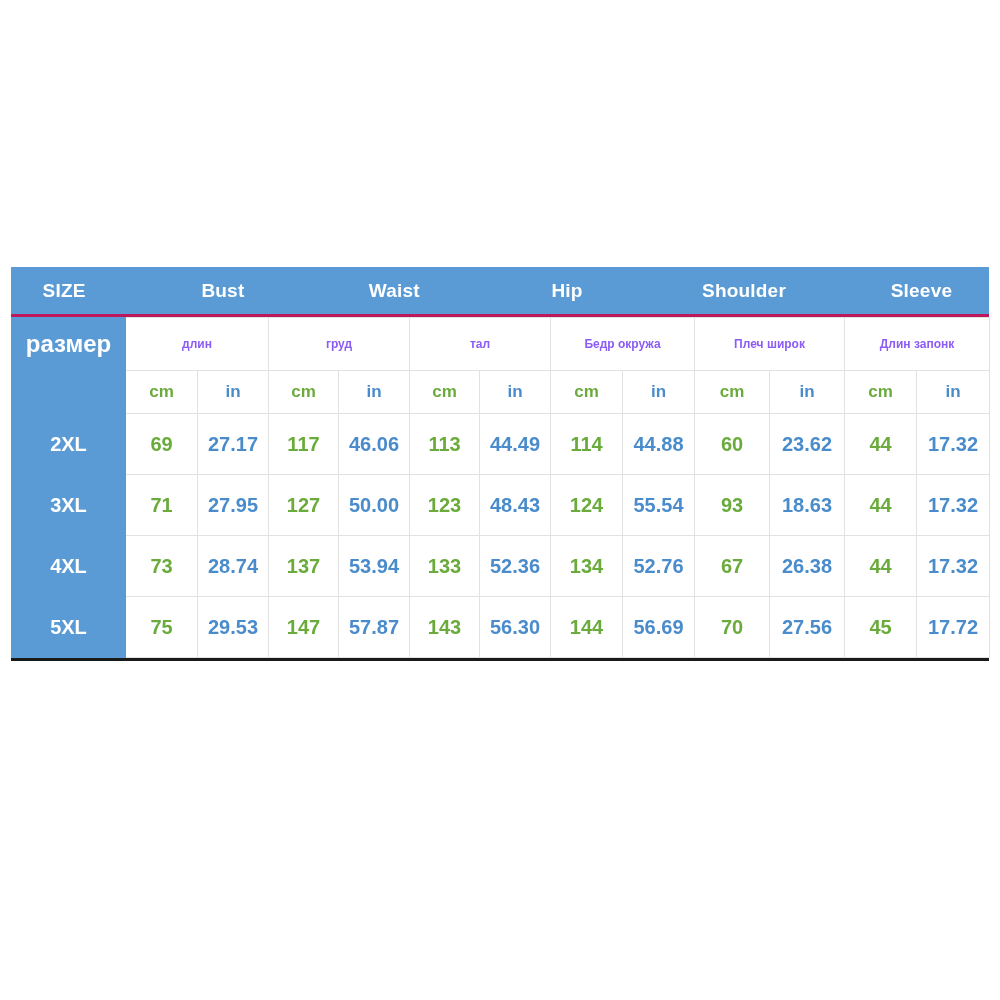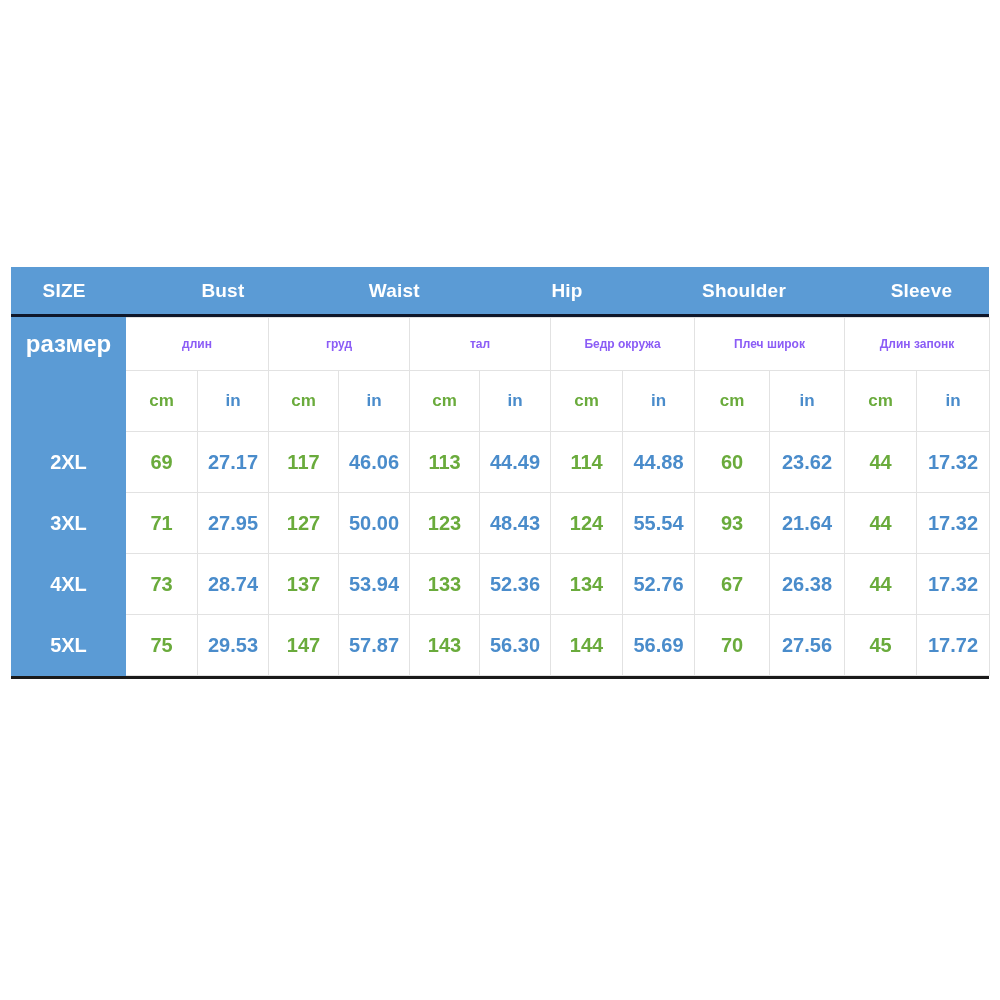--- a/index.html
+++ b/index.html
@@ -30,21 +30,21 @@
     top: 267px;
     width: 978px;
   }
 
   
   .band {
     display: flex;
     width: 100%;
     height: 50px;
     background: var(--blue);
-    border-bottom: 3px solid #0f172a;
+    border-bottom: 3px solid #be185d;
     box-sizing: border-box;
     gap: 40px;
   }
   .band-cell {
     display: flex;
     align-items: center;
     justify-content: center;
     color: #ffffff;
     font-weight: bold;
     font-size: 19px;
@@ -79,21 +79,21 @@
     font-size: 24px;
   }
   .ru-label {
     font-size: 12px;
     font-weight: bold;
     color: #8b5cf6;
     height: 53px;
   }
 
   .unit-row td {
-    height: 61px;
+    height: 43px;
   }
   .unit-cm {
     color: var(--green);
     font-weight: bold;
     font-size: 17px;
   }
   .unit-in {
     color: var(--blue-txt);
     font-weight: bold;
     font-size: 17px;
@@ -210,21 +210,21 @@
             <td class="sizecol size-label">3XL</td>
             <td class="v-cm">71</td>
             <td class="v-in">27.95</td>
             <td class="v-cm">127</td>
             <td class="v-in">50.00</td>
             <td class="v-cm">123</td>
             <td class="v-in">48.43</td>
             <td class="v-cm">124</td>
             <td class="v-in">55.54</td>
             <td class="v-cm">93</td>
-            <td class="v-in">21.64</td>
+            <td class="v-in">18.63</td>
             <td class="v-cm">44</td>
             <td class="v-in">17.32</td>
           </tr>
           <tr class="data-row">
             <td class="sizecol size-label">4XL</td>
             <td class="v-cm">73</td>
             <td class="v-in">28.74</td>
             <td class="v-cm">137</td>
             <td class="v-in">53.94</td>
             <td class="v-cm">133</td>

